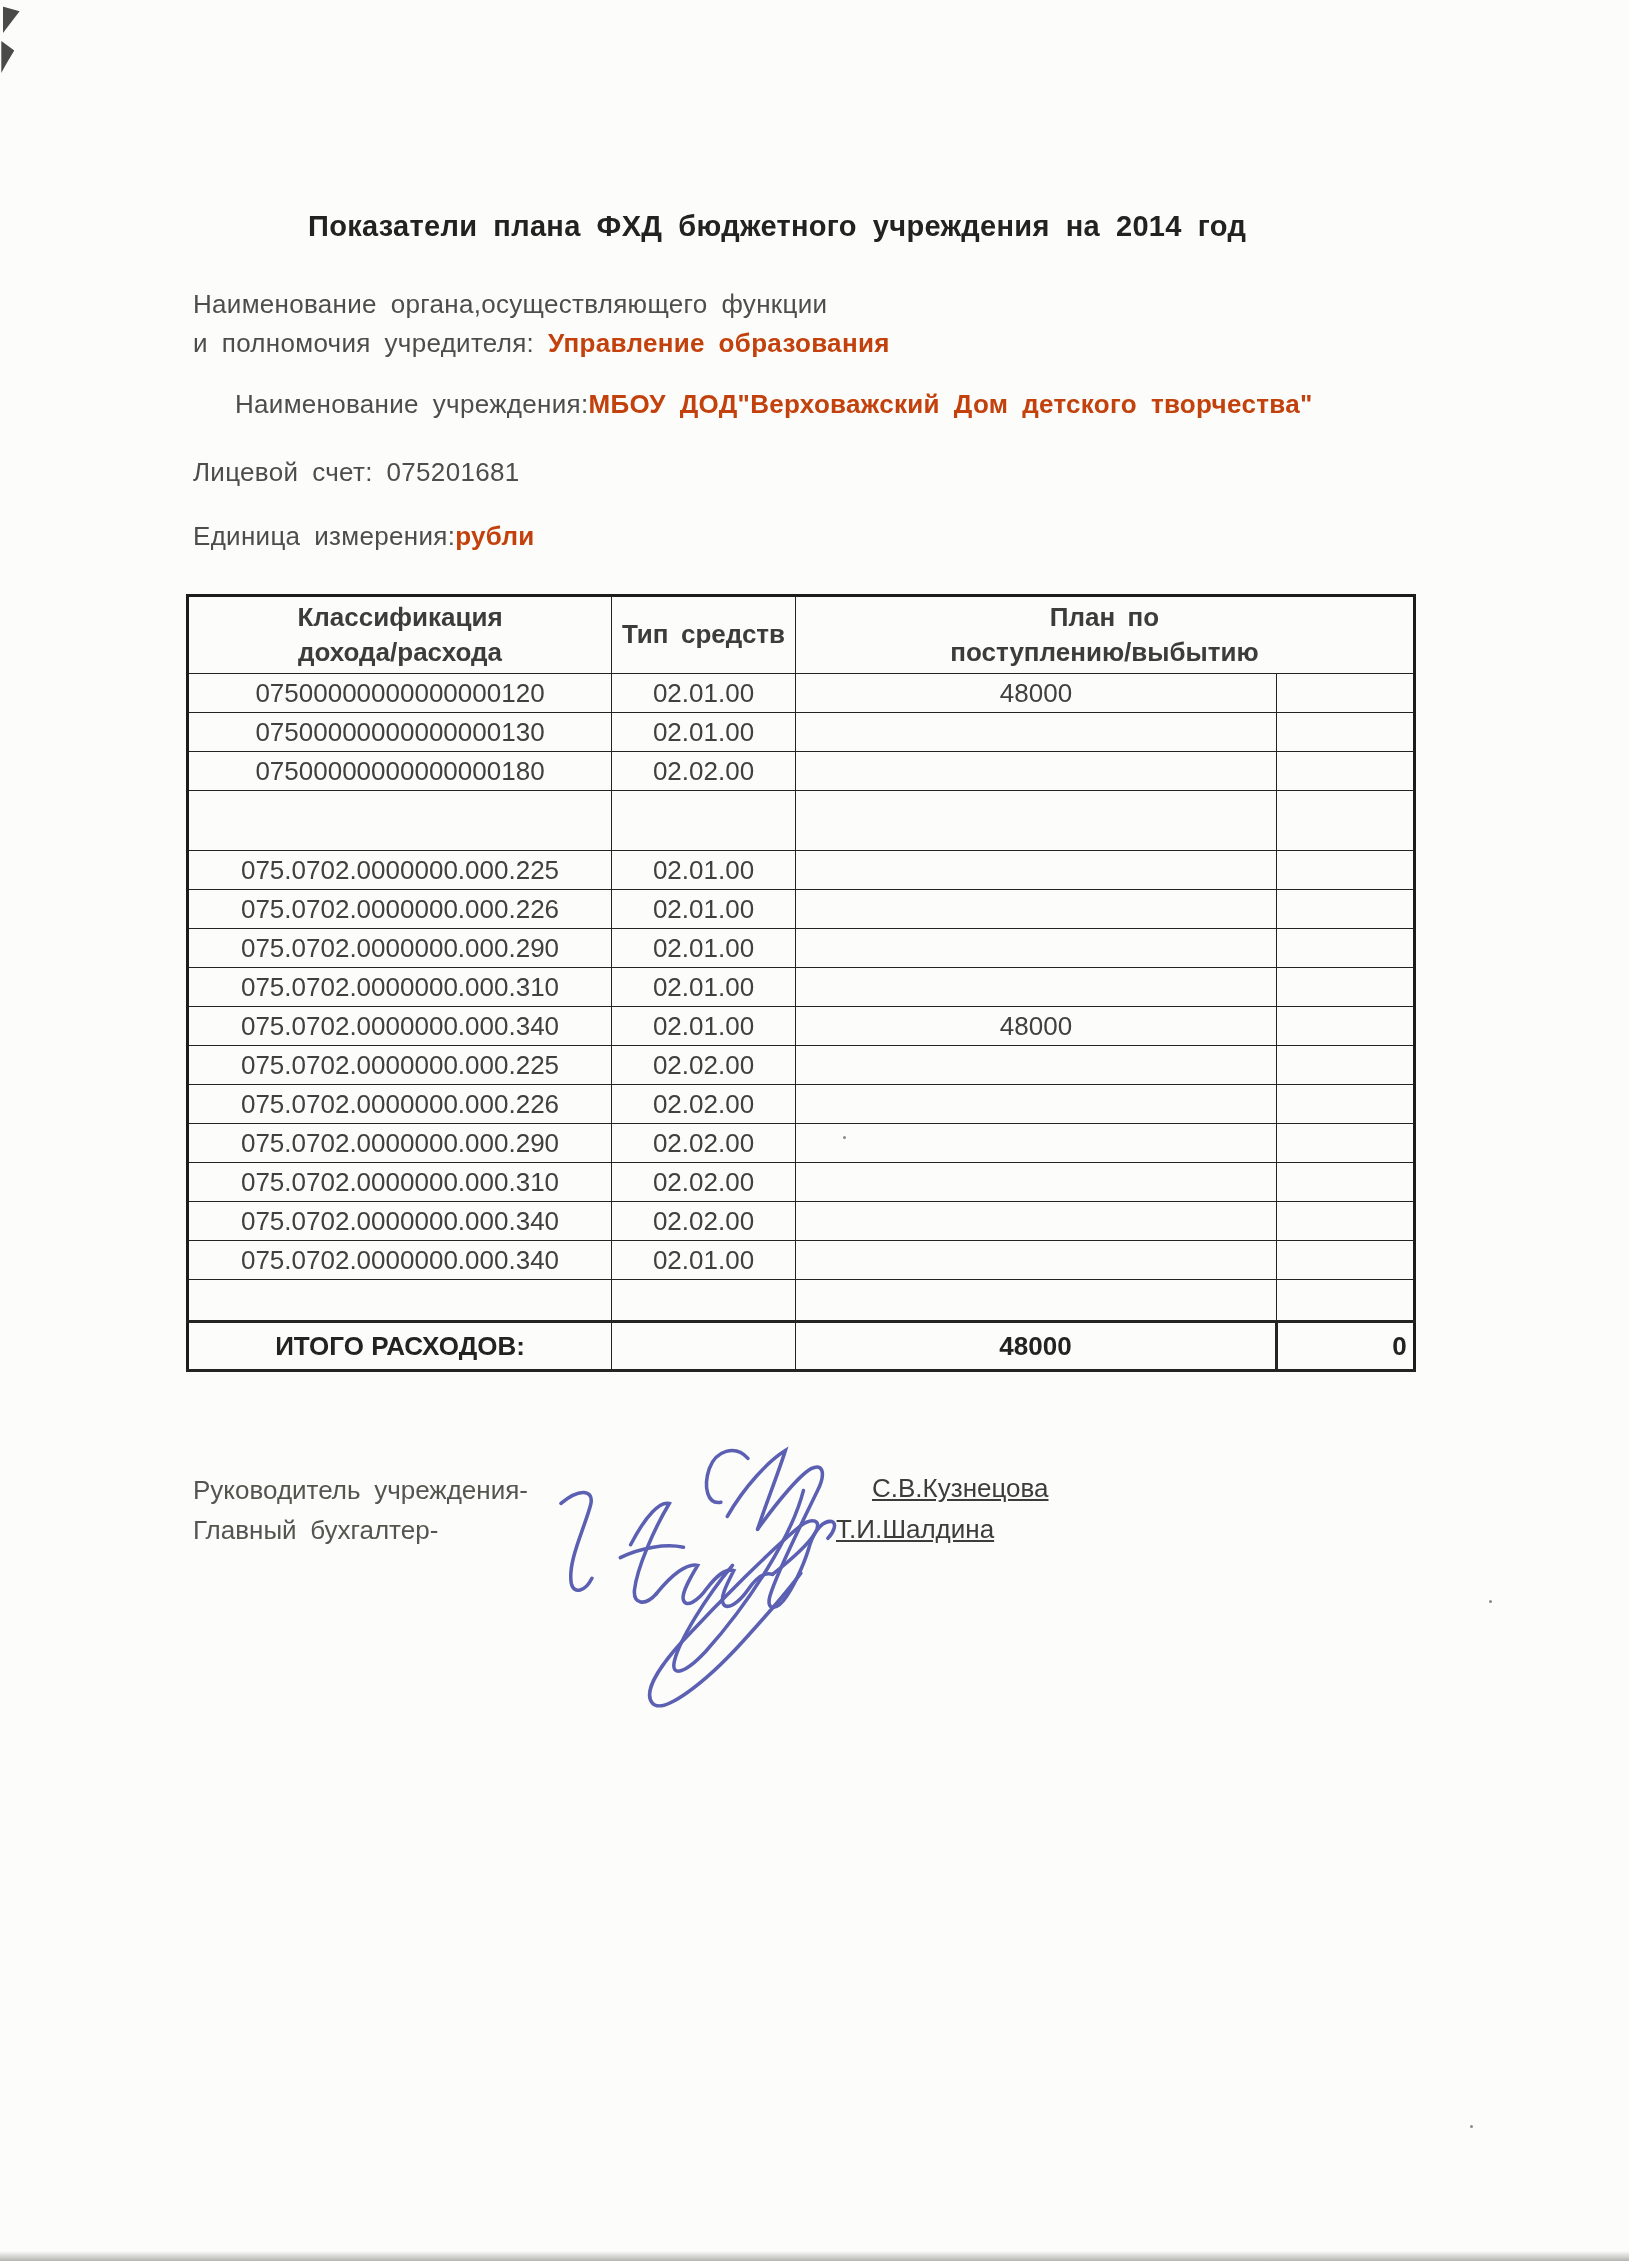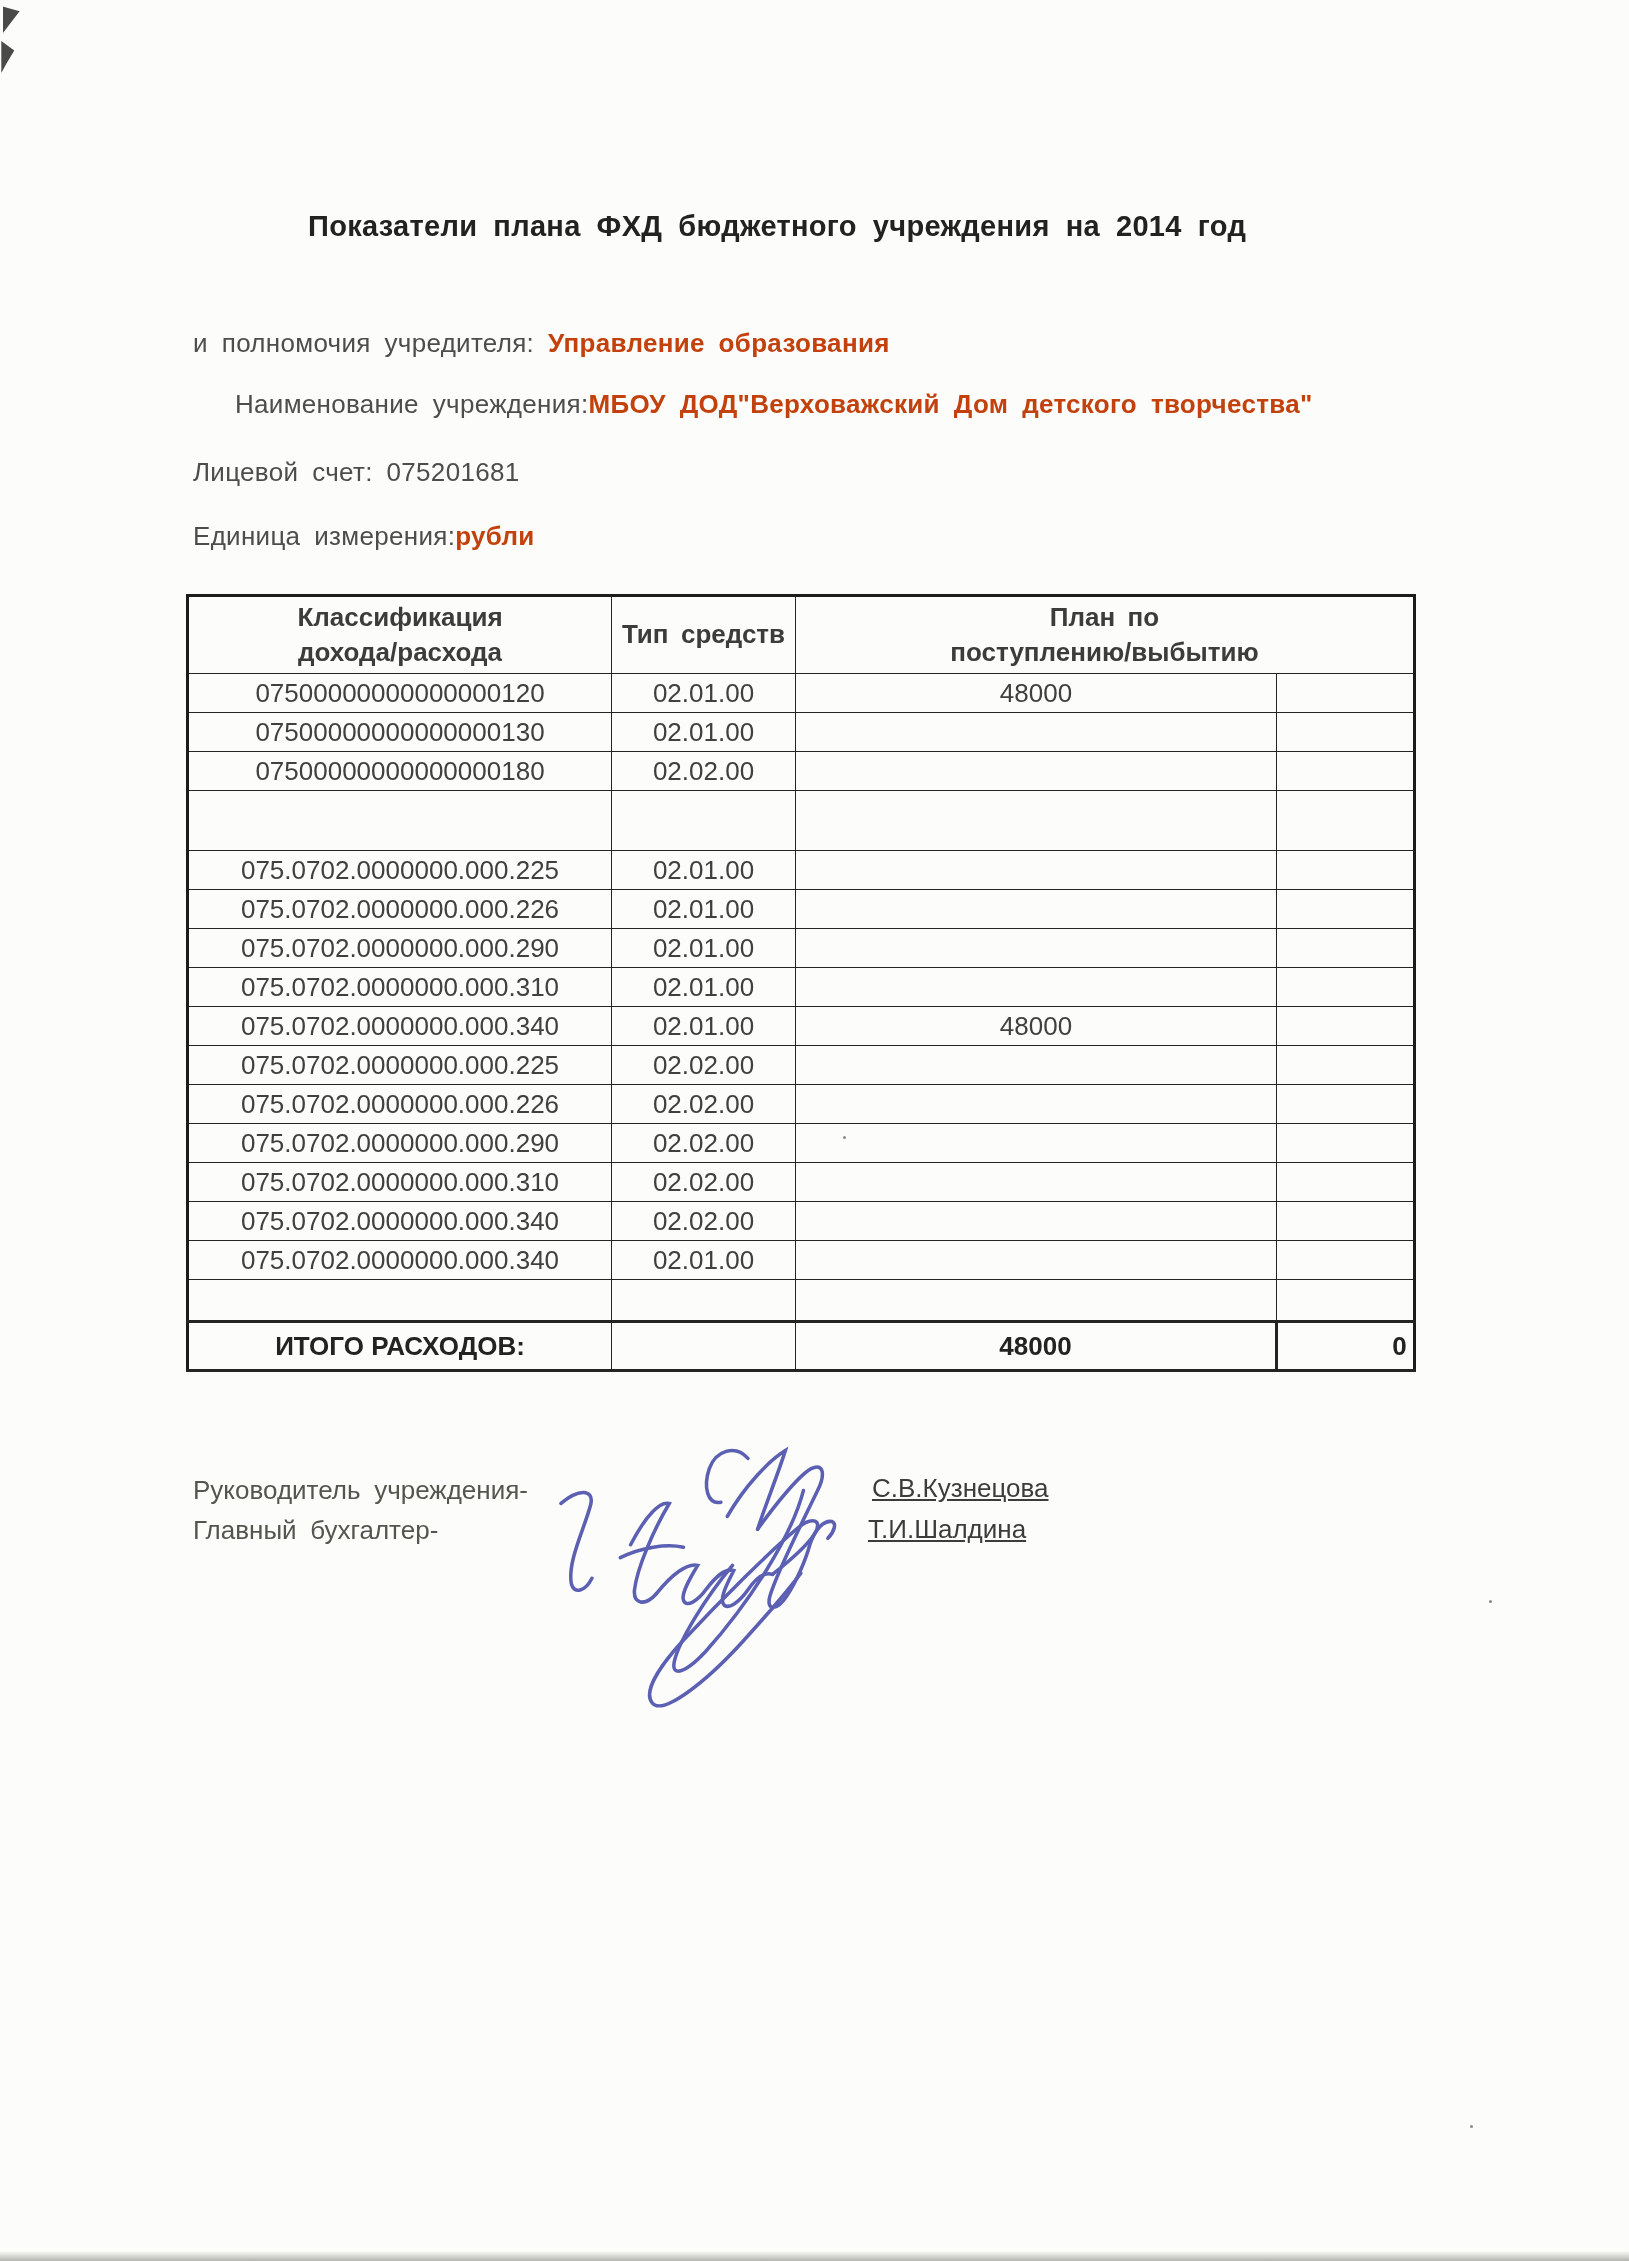--- a/index.html
+++ b/index.html
@@ -69,20 +69,21 @@
 <div class="page">
 
   <div class="corner-mark mark-1"></div>
   <div class="corner-mark mark-2"></div>
   <div class="speck" style="left:843px;top:1136px;"></div>
   <div class="speck" style="left:1489px;top:1600px;"></div>
   <div class="speck" style="left:1470px;top:2125px;"></div>
 
   <div class="doc-title">Показатели плана ФХД бюджетного учреждения на 2014 год</div>
 
+  <div class="doc-text" style="left:193px;top:289px;">Наименование органа,осуществляющего функции</div>
 
   <div class="doc-text" style="left:193px;top:328px;">
     <span>и полномочия учредителя: </span><span class="bold-part">Управление образования</span>
   </div>
 
   <div class="doc-text" style="left:193px;top:389px;margin-left:42px;">
     <span>Наименование учреждения:</span><span class="bold-part">МБОУ ДОД"Верховажский Дом детского творчества"</span>
   </div>
 
   <div class="doc-text" style="left:193px;top:457px;">
@@ -216,21 +217,21 @@
           <td class="c3">48000</td>
           <td class="c4">0</td>
         </tr>
       </tbody>
   </table>
 
   <div class="sig-label" style="left:193px;top:1475px;">Руководитель учреждения-</div>
   <div class="sig-label" style="left:193px;top:1515px;">Главный бухгалтер-</div>
 
   <div class="sig-name" style="left:872px;top:1473px;">С.В.Кузнецова</div>
-  <div class="sig-name" style="left:868px;top:1514px;">Т.И.Шалдина</div>
+  <div class="sig-name" style="left:836px;top:1514px;">Т.И.Шалдина</div>
 
   <svg class="signature" width="1630" height="2261" viewBox="0 0 2528 3507">
     <g fill="none" stroke="#4e53ad" stroke-width="5.5" stroke-linecap="round" opacity="0.92">
 
       <path d="M1160 2262 C 1140 2240, 1110 2250, 1100 2278 C 1090 2308, 1098 2334, 1118 2330"></path>
       <path d="M1128 2352 C 1155 2305, 1192 2266, 1218 2250 C 1206 2288, 1185 2340, 1175 2372"></path>
       <path d="M1175 2372 C 1205 2330, 1240 2288, 1258 2278 C 1278 2268, 1280 2288, 1268 2312 C 1244 2362, 1205 2438, 1194 2476 C 1188 2498, 1204 2500, 1220 2476 C 1236 2452, 1250 2418, 1256 2396 C 1264 2372, 1278 2358, 1290 2360 C 1298 2362, 1294 2376, 1284 2386"></path>
 
       <path d="M1246 2312 C 1228 2382, 1164 2484, 1094 2562 C 1062 2596, 1040 2602, 1046 2576 C 1054 2544, 1094 2478, 1136 2428"></path>
 

